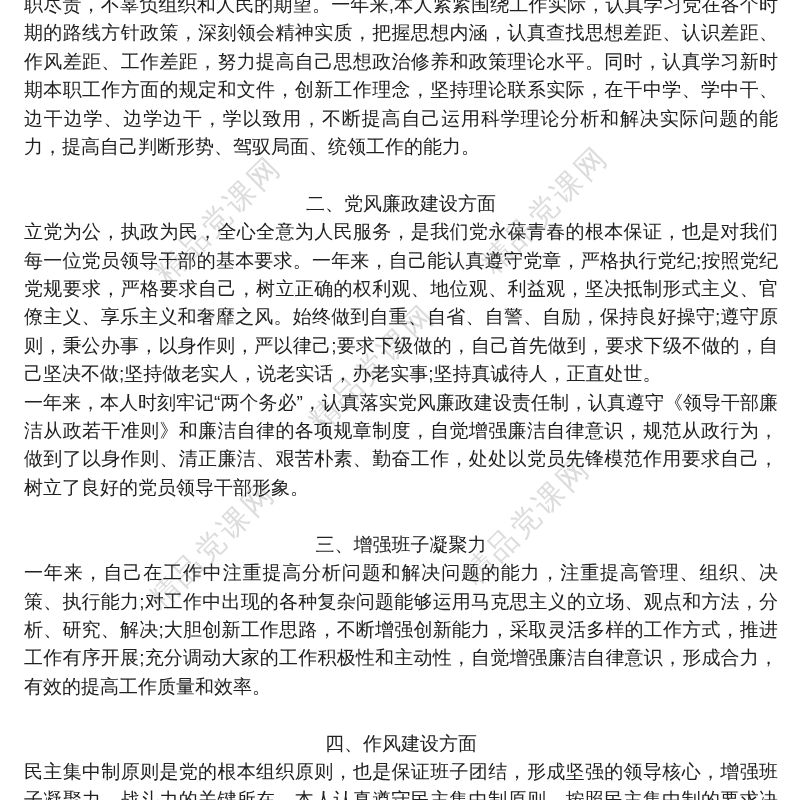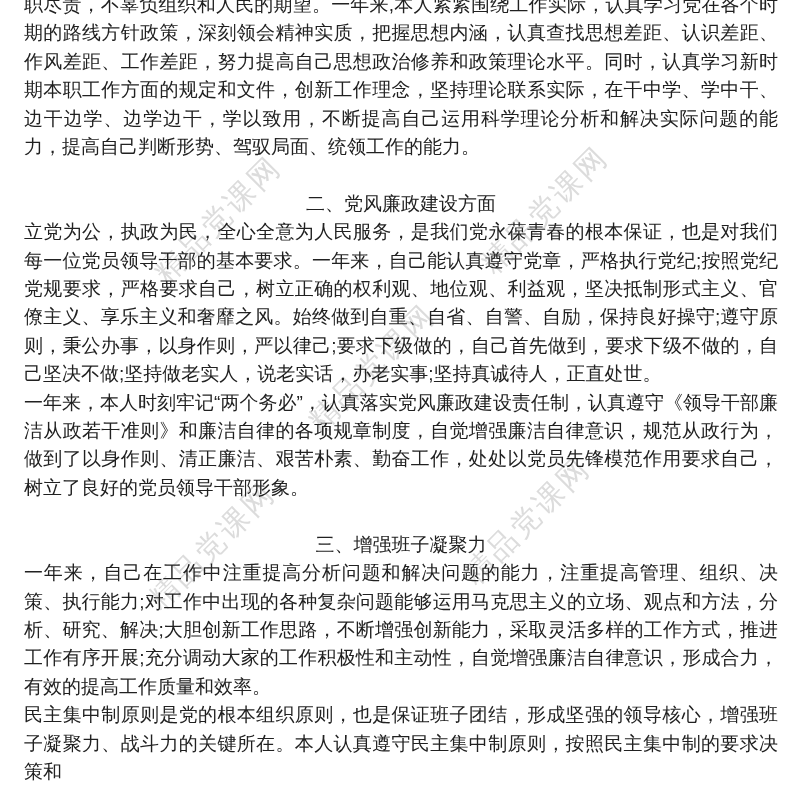--- a/index.html
+++ b/index.html
@@ -67,15 +67,16 @@
       <span class="watermark" style="left: 212px; top: 546px; color: rgb(220, 220, 220);">精品党课网</span>
       <span class="watermark" style="left: 527px; top: 521px; color: rgb(220, 220, 220);">精品党课网</span>
     </div>
   <div class="text-layer" id="document-body" style="color: rgb(33, 33, 33);">
       <p class="body">职尽责，不辜负组织和人民的期望。一年来,本人紧紧围绕工作实际，认真学习党在各个时期的路线方针政策，深刻领会精神实质，把握思想内涵，认真查找思想差距、认识差距、作风差距、工作差距，努力提高自己思想政治修养和政策理论水平。同时，认真学习新时期本职工作方面的规定和文件，创新工作理念，坚持理论联系实际，在干中学、学中干、边干边学、边学边干，学以致用，不断提高自己运用科学理论分析和解决实际问题的能力，提高自己判断形势、驾驭局面、统领工作的能力。</p>
       <p class="heading">二、党风廉政建设方面</p>
       <p class="body">立党为公，执政为民，全心全意为人民服务，是我们党永葆青春的根本保证，也是对我们每一位党员领导干部的基本要求。一年来，自己能认真遵守党章，严格执行党纪;按照党纪党规要求，严格要求自己，树立正确的权利观、地位观、利益观，坚决抵制形式主义、官僚主义、享乐主义和奢靡之风。始终做到自重、自省、自警、自励，保持良好操守;遵守原则，秉公办事，以身作则，严以律己;要求下级做的，自己首先做到，要求下级不做的，自己坚决不做;坚持做老实人，说老实话，办老实事;坚持真诚待人，正直处世。</p>
       <p class="body">一年来，本人时刻牢记“两个务必”，认真落实党风廉政建设责任制，认真遵守《领导干部廉洁从政若干准则》和廉洁自律的各项规章制度，自觉增强廉洁自律意识，规范从政行为，做到了以身作则、清正廉洁、艰苦朴素、勤奋工作，处处以党员先锋模范作用要求自己，树立了良好的党员领导干部形象。</p>
       <p class="heading">三、增强班子凝聚力</p>
       <p class="body">一年来，自己在工作中注重提高分析问题和解决问题的能力，注重提高管理、组织、决策、执行能力;对工作中出现的各种复杂问题能够运用马克思主义的立场、观点和方法，分析、研究、解决;大胆创新工作思路，不断增强创新能力，采取灵活多样的工作方式，推进工作有序开展;充分调动大家的工作积极性和主动性，自觉增强廉洁自律意识，形成合力，有效的提高工作质量和效率。</p>
+      <p class="heading">四、作风建设方面</p>
       <p class="body">民主集中制原则是党的根本组织原则，也是保证班子团结，形成坚强的领导核心，增强班子凝聚力、战斗力的关键所在。本人认真遵守民主集中制原则，按照民主集中制的要求决策和</p>
     </div>
 </div>
 
 </body></html>

